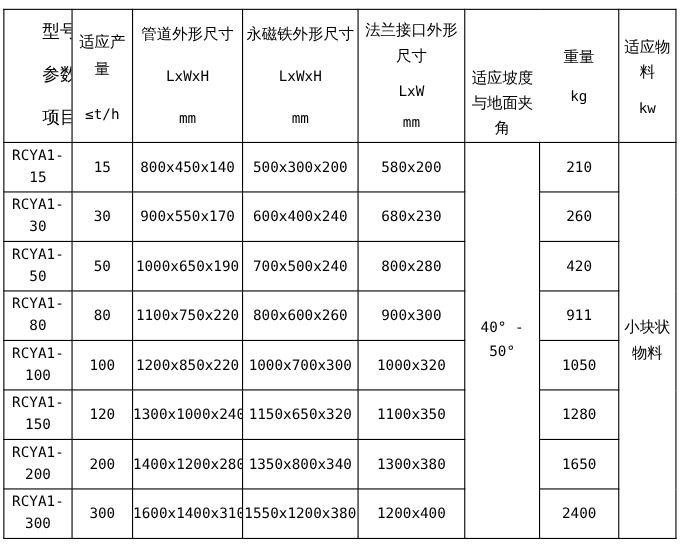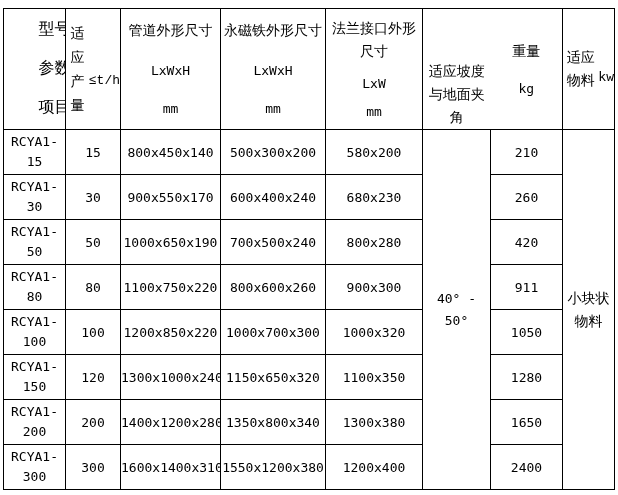--- a/index.html
+++ b/index.html
@@ -20,26 +20,26 @@
   }
   thead tr { height:120px; }
   tbody tr { height:45px; }
   .cjk { font-family:"DejaVu Sans", sans-serif; font-size:14px; }
   .mono { font-family:"DejaVu Sans Mono", "Liberation Mono", monospace; font-size:13px;text-align:center; }
   .cell { box-sizing:border-box; width:100%; height:120px; display:flex; }
   .corner {
     flex-direction:column; justify-content:space-between;
     padding:10px 0 11px 8px; text-align:center; font-size:16px;margin-left:16px;
   }
-  .col-center { align-items:center; justify-content:center; }
+  .col-center { flex-direction:column; align-items:center; justify-content:center; }
   .col-between { flex-direction:column; align-items:center; justify-content:space-between; padding:13px 0; box-sizing:border-box; }
   .flangecol { flex-direction:column; align-items:center; justify-content:space-between; padding:8px 0 10px; box-sizing:border-box; }
   .w52 { width:50px; line-height:24px; }
   .w88 { width:88px; line-height:23px; }
-  .gap18 { margin-top:22px;font-family:Liberation Mono, monospace; }
+  .gap18 { margin-top:22px; }
   .duo { flex-direction:row; }
   .duo .half-l { width:68px; display:flex; align-items:flex-end; justify-content:center; }
   .duo .half-r { width:72px; display:flex; flex-direction:column; align-items:center; justify-content:center; }
   .slope-title { width:58px; line-height:23px; text-align:center; }
   .half-r .unit { margin-top:20px; }
   .matcol .w48 { width:48px; line-height:23px; }
   .matcol .unit { margin-top:14px; }
   td.model { line-height:20px; padding:0 3px; }
   td.num   { white-space:nowrap; }
   td.slope { line-height:22px; padding:0 6px; }

